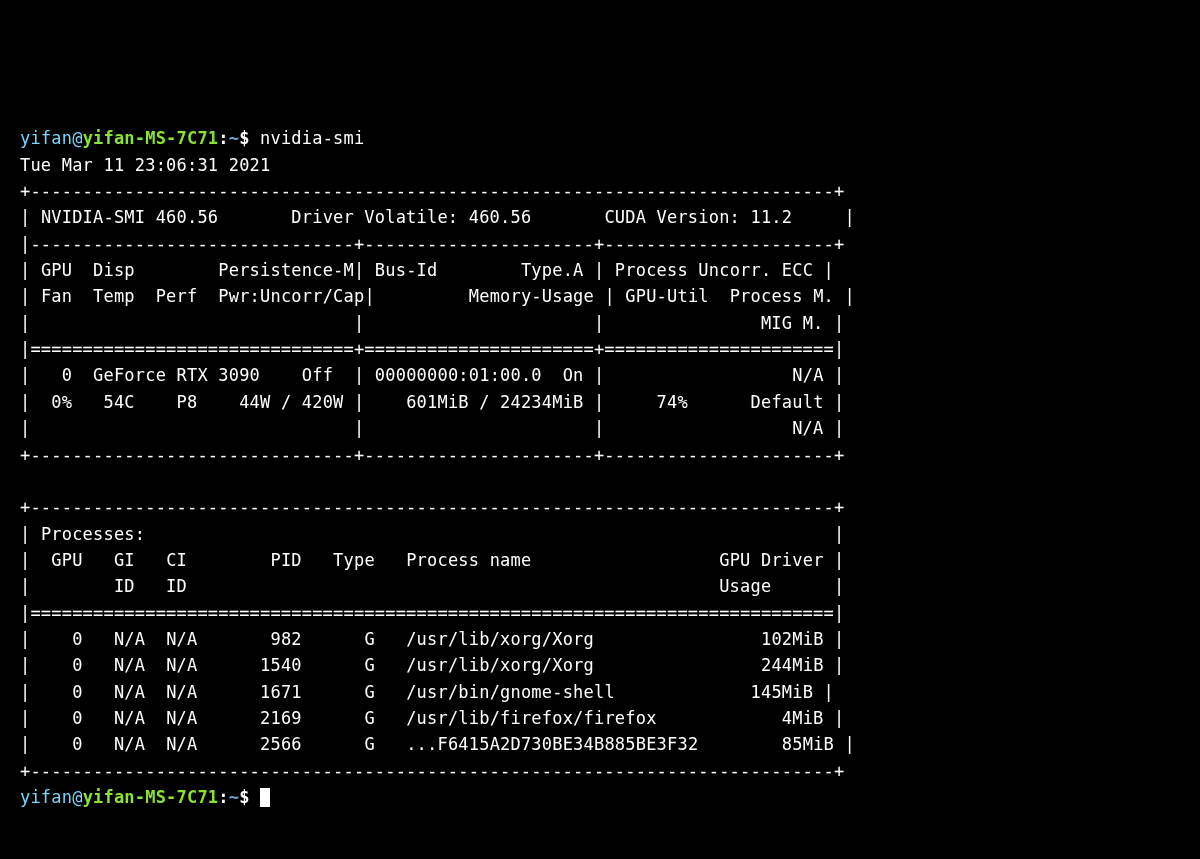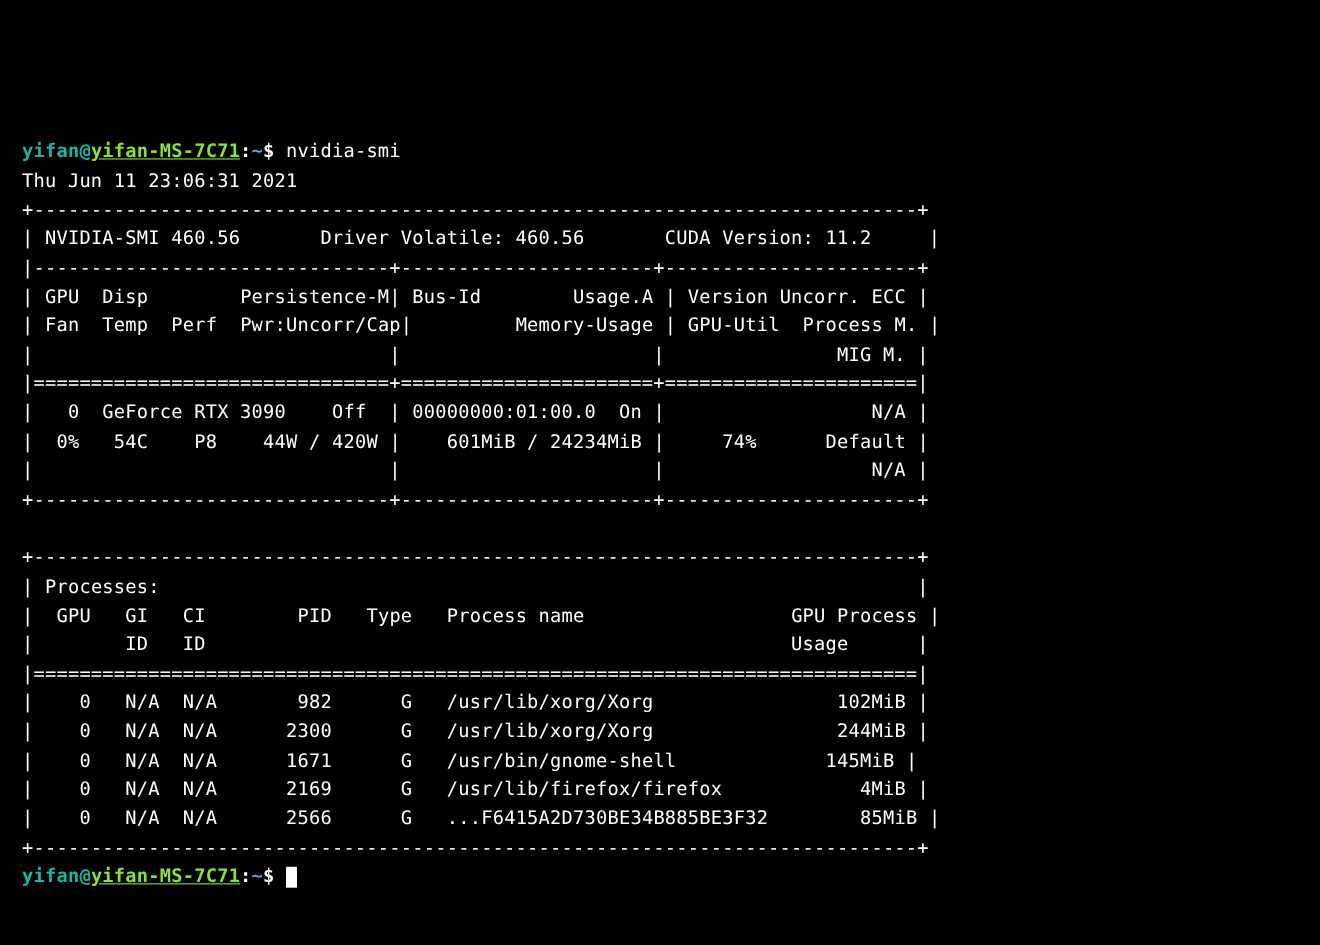--- a/index.html
+++ b/index.html
@@ -6,59 +6,59 @@
     margin: 0;
     padding: 20px;
     background: #000000;
     font-family: "DejaVu Sans Mono", "Liberation Mono", "Consolas", monospace;
     font-size: 17px;
     line-height: 1.55;
     color: #ffffff;
     white-space: pre;
     letter-spacing: 0.2px;
   }
-  .prompt-user { color: #14b8a6; font-weight: bold; }
-  .prompt-host { color: #8ae234; font-weight: bold; text-decoration: underline; }
+  .prompt-user { color: #7dd3fc; font-weight: normal; }
+  .prompt-host { color: #8ae234; font-weight: bold; }
   .prompt-colon { color: #ffffff; font-weight: bold; }
   .prompt-tilde { color: #729fcf; font-weight: bold; }
   .prompt-dollar { color: #ffffff; font-weight: bold; }
   .cursor {
     display: inline-block;
     width: 0.6em;
     height: 1.1em;
     background: #ffffff;
     vertical-align: text-bottom;
   }
 </style>
 </head>
 <body>
 
 
 
 <div><span class="prompt-user">yifan</span><span class="prompt-user">@</span><span class="prompt-host">yifan-MS-7C71</span><span class="prompt-colon">:</span><span class="prompt-tilde">~</span><span class="prompt-dollar">$</span> <span>nvidia-smi</span>
-<span>Thu Jun 11 23:06:31 2021</span>
+<span>Tue Mar 11 23:06:31 2021</span>
 <span>+-----------------------------------------------------------------------------+</span>
 <span>| <span>NVIDIA-SMI</span> <span>460.56</span>       <span>Driver Volatile:</span> <span>460.56</span>       <span>CUDA Version:</span> <span>11.2</span>     |</span>
 <span>|-------------------------------+----------------------+----------------------+</span>
-<span>| <span>GPU</span>  <span>Disp</span>        <span>Persistence-M</span>| <span>Bus-Id</span>        <span>Usage.A</span> | <span>Version Uncorr. ECC</span> |</span>
+<span>| <span>GPU</span>  <span>Disp</span>        <span>Persistence-M</span>| <span>Bus-Id</span>        <span>Type.A</span> | <span>Process Uncorr. ECC</span> |</span>
 <span>| <span>Fan</span>  <span>Temp</span>  <span>Perf</span>  <span>Pwr:Uncorr/Cap</span>|         <span>Memory-Usage</span> | <span>GPU-Util</span>  <span>Process M.</span> |</span>
 <span>|                               |                      |               <span>MIG M.</span> |</span>
 <span>|===============================+======================+======================|</span>
 <span>|   <span>0</span>  <span>GeForce RTX 3090</span>    <span>Off</span>  | <span>00000000:01:00.0</span>  <span>On</span> |                  <span>N/A</span> |</span>
 <span>|  <span>0%</span>   <span>54C</span>    <span>P8</span>    <span>44W / 420W</span> |    <span>601MiB / 24234MiB</span> |     <span>74%</span>      <span>Default</span> |</span>
 <span>|                               |                      |                  <span>N/A</span> |</span>
 <span>+-------------------------------+----------------------+----------------------+</span>
                                                                                
 <span>+-----------------------------------------------------------------------------+</span>
 <span>| <span>Processes:</span>                                                                  |</span>
-<span>|  <span>GPU</span>   <span>GI</span>   <span>CI</span>        <span>PID</span>   <span>Type</span>   <span>Process name</span>                  <span>GPU Process</span> |</span>
+<span>|  <span>GPU</span>   <span>GI</span>   <span>CI</span>        <span>PID</span>   <span>Type</span>   <span>Process name</span>                  <span>GPU Driver</span> |</span>
 <span>|        <span>ID</span>   <span>ID</span>                                                   <span>Usage</span>      |</span>
 <span>|=============================================================================|</span>
 <span>|    <span>0</span>   <span>N/A</span>  <span>N/A</span>       <span>982</span>      <span>G</span>   <span>/usr/lib/xorg/Xorg</span>                <span>102MiB</span> |</span>
-<span>|    <span>0</span>   <span>N/A</span>  <span>N/A</span>      <span>2300</span>      <span>G</span>   <span>/usr/lib/xorg/Xorg</span>                <span>244MiB</span> |</span>
+<span>|    <span>0</span>   <span>N/A</span>  <span>N/A</span>      <span>1540</span>      <span>G</span>   <span>/usr/lib/xorg/Xorg</span>                <span>244MiB</span> |</span>
 <span>|    <span>0</span>   <span>N/A</span>  <span>N/A</span>      <span>1671</span>      <span>G</span>   <span>/usr/bin/gnome-shell</span>             <span>145MiB</span> |</span>
 <span>|    <span>0</span>   <span>N/A</span>  <span>N/A</span>      <span>2169</span>      <span>G</span>   <span>/usr/lib/firefox/firefox</span>            <span>4MiB</span> |</span>
 <span>|    <span>0</span>   <span>N/A</span>  <span>N/A</span>      <span>2566</span>      <span>G</span>   <span>...F6415A2D730BE34B885BE3F32</span>        <span>85MiB</span> |</span>
 <span>+-----------------------------------------------------------------------------+</span>
 <span class="prompt-user">yifan</span><span class="prompt-user">@</span><span class="prompt-host">yifan-MS-7C71</span><span class="prompt-colon">:</span><span class="prompt-tilde">~</span><span class="prompt-dollar">$</span> <span class="cursor"></span></div>
 
 
 
 
 </body></html>

